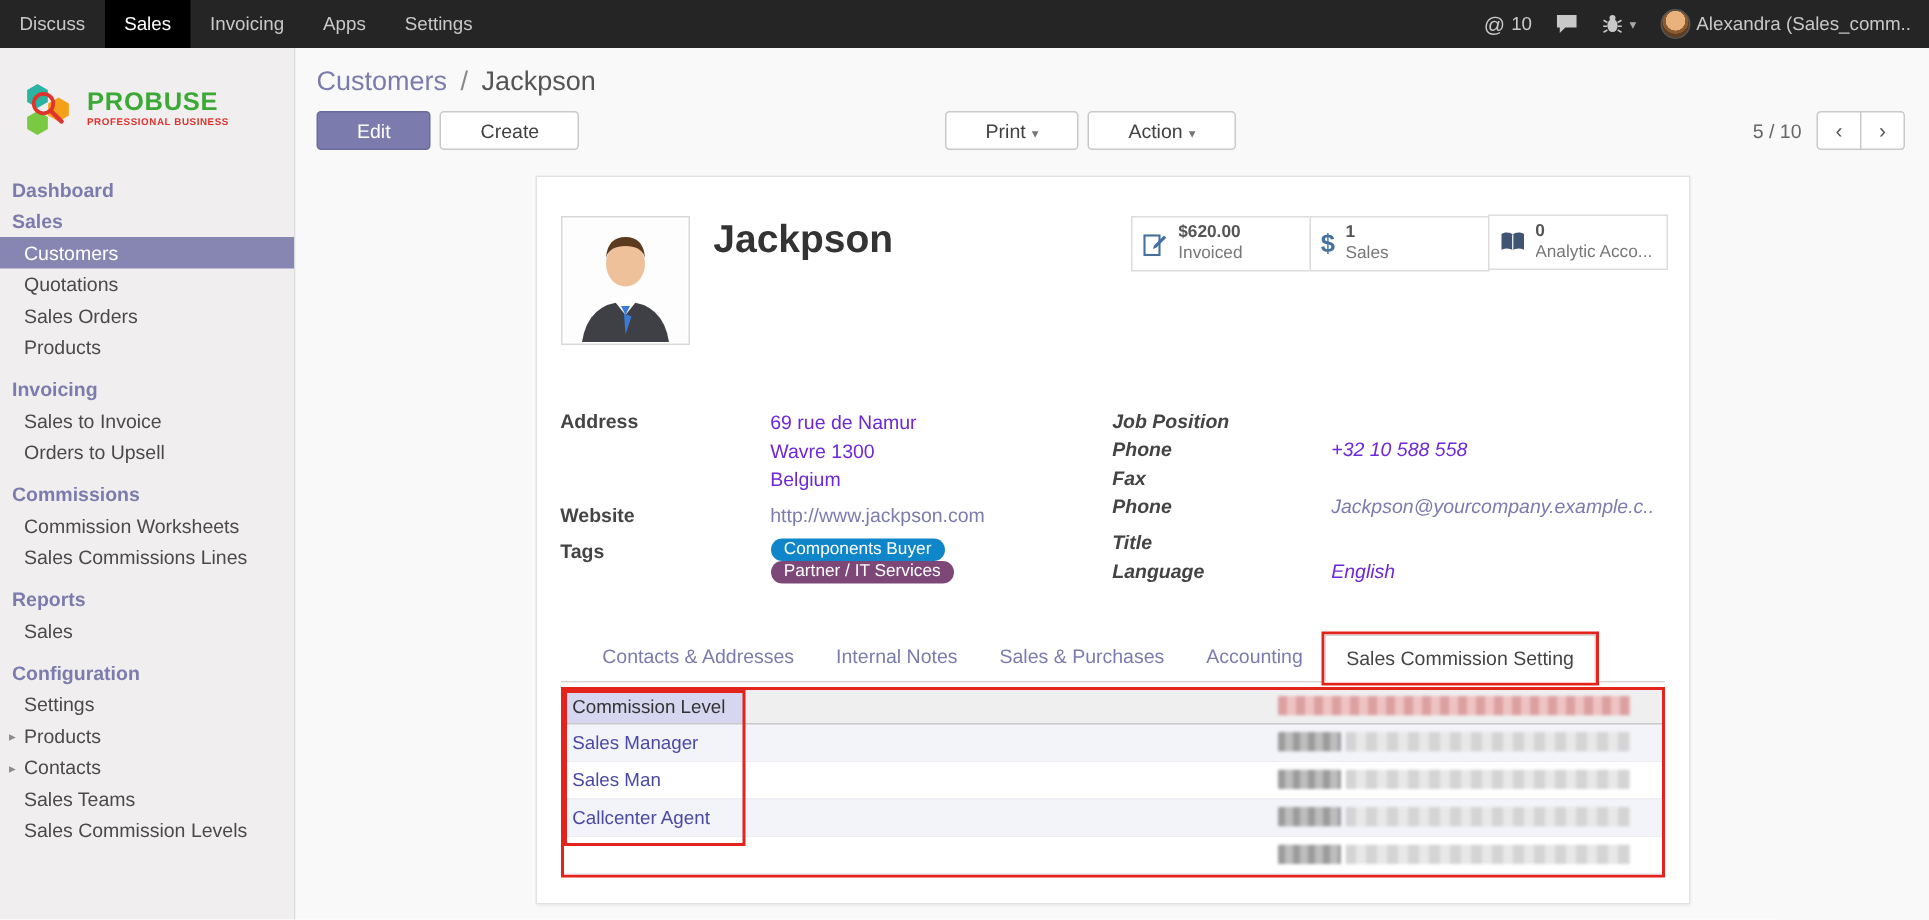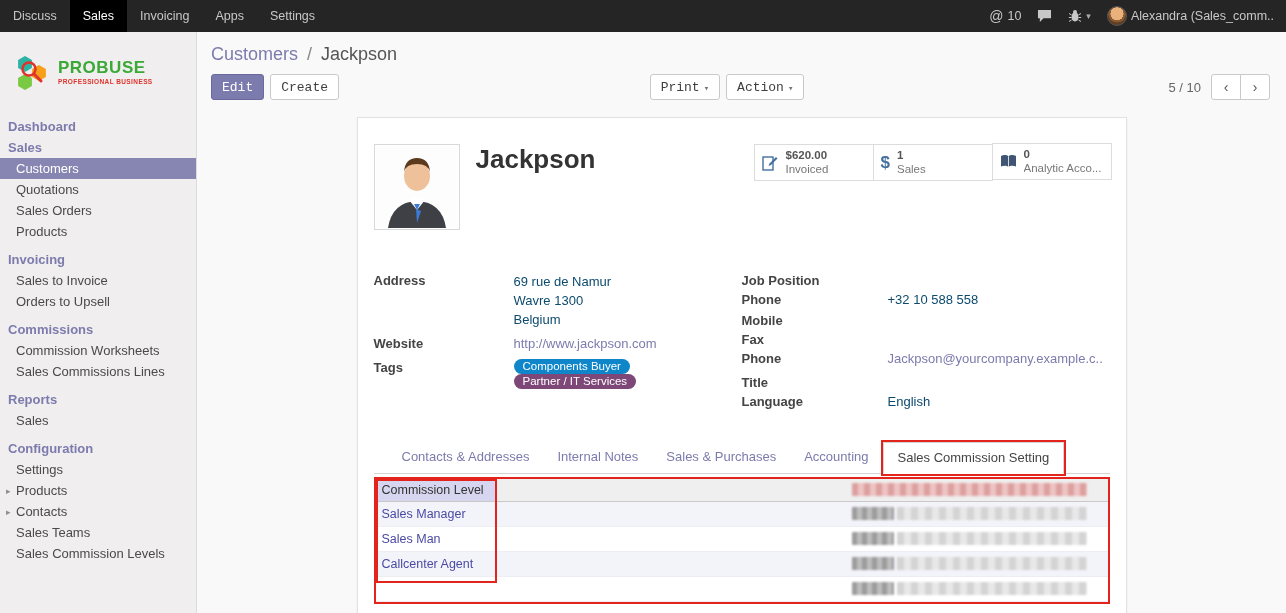--- a/index.html
+++ b/index.html
@@ -31,21 +31,21 @@
   .menu-item { padding:3px 8px 3px 16px; color:#4a4a4a; cursor:pointer; position:relative; line-height:15px; }
   .menu-item.active { background:#8786b2; color:#fff; }
   .menu-item .arrow { position:absolute; left:6px; top:4px; font-size:9px; color:#8f8c8c; }
 
   
   .breadcrumb { padding:12px 16px 0 14px; font-size:18px; }
   .bc-link { color:#7c7bad; cursor:pointer; }
   .bc-sep { color:#888; margin:0 4px; }
   .bc-current { color:#555; }
   .controls { display:flex; align-items:center; padding:8px 16px 0 14px; height:36px; position:relative; }
-  .btn { background:#fff; border:1px solid #c9c9c9; border-radius:3px; padding:0 10px; font-size:13px; color:#404040; height:26px; cursor:pointer; font-family:Liberation Mono, monospace; }
+  .btn { background:#fff; border:1px solid #c9c9c9; border-radius:3px; padding:0 26px; font-size:13px; color:#404040; height:26px; cursor:pointer; font-family:Liberation Sans, sans-serif; }
   .btn.primary { background:#7c7bad; border-color:#6b6a9e; color:#fff; }
   .left-btns { display:flex; gap:6px; }
   .center-btns { position:absolute; left:430px; right:0; display:flex; justify-content:center; gap:6px; width:200px; }
   .btn .dd { font-size:9px; color:#777; margin-left:4px; }
   .pager { margin-left:auto; display:flex; align-items:center; gap:10px; color:#666; }
   .pager-btns { display:flex; }
   .pager-btn { width:30px; height:26px; background:#fff; border:1px solid #c9c9c9; cursor:pointer; font-size:14px; color:#555; line-height:24px; text-align:center; }
   .pager-btn.prev { border-radius:3px 0 0 3px; }
   .pager-btn.next { border-radius:0 3px 3px 0; margin-left:-1px; }
 
@@ -60,24 +60,24 @@
   .stat.second-row { grid-column:3; margin-top:-1px; }
   .stat-lines { display:flex; flex-direction:column; line-height:1.2; overflow:hidden; white-space:nowrap; }
   .stat-lines .v { color:#555; font-weight:700; font-size:11.5px; }
   .stat .single { color:#555; font-size:12px; }
   .dollar-glyph { color:#44709e; font-weight:700; font-size:17px; }
 
   
   .fields { display:flex; margin-top:14px; clear:none; }
   .fcol { width:50%; }
   .frow { display:flex; margin-bottom:4px; }
-  .fcol.right .frow { margin-bottom:2px; }
+  .fcol.right .frow { margin-bottom:2px;font-style:italic; }
   .flabel { width:140px; min-width:140px; font-weight:700; color:#444; line-height:17px; }
   .fcol.right .flabel { width:146px; min-width:146px; }
-  .fvalue { line-height:17px; min-height:17px; color:#0c4a6e; }
+  .fvalue { line-height:17px; min-height:17px; color:#6d28d9; }
   .fvalue .vline { line-height:19px; }
   .link { color:#7c7bad; text-decoration:none; cursor:pointer; line-height:17px; }
   .tags { display:flex; flex-direction:column; gap:0; align-items:flex-start; }
   .tag { border-radius:10px; padding:1px 9px 2px; font-size:11.5px; color:#fff; cursor:pointer; }
   .tag.blue { background:#0f86ca; }
   .tag.plum { background:#7d4878; }
 
   
   .tabs { display:flex; margin-top:30px; border-bottom:1px solid #d5d5d5; padding-left:14px; }
   .tab { padding:7px 14px 8px; color:#7c7bad; cursor:pointer; font-size:13px; }
@@ -292,24 +292,20 @@
         </div>
         <div class="fcol right">
           <div class="frow">
             <div class="flabel">Job Position</div>
             <div class="fvalue"></div>
           </div>
           <div class="frow">
             <div class="flabel">Phone</div>
             <div class="fvalue">+32 10 588 558</div>
           </div>
-          <div class="frow" style="margin-top:4px;">
-            <div class="flabel">Mobile</div>
-            <div class="fvalue"></div>
-          </div>
           <div class="frow">
             <div class="flabel">Fax</div>
             <div class="fvalue"></div>
           </div>
           <div class="frow" style="margin-top:2px;">
             <div class="flabel">Phone</div>
             <a class="link">Jackpson@yourcompany.example.c..</a>
           </div>
           <div class="frow" style="margin-top:7px;">
             <div class="flabel">Title</div>

